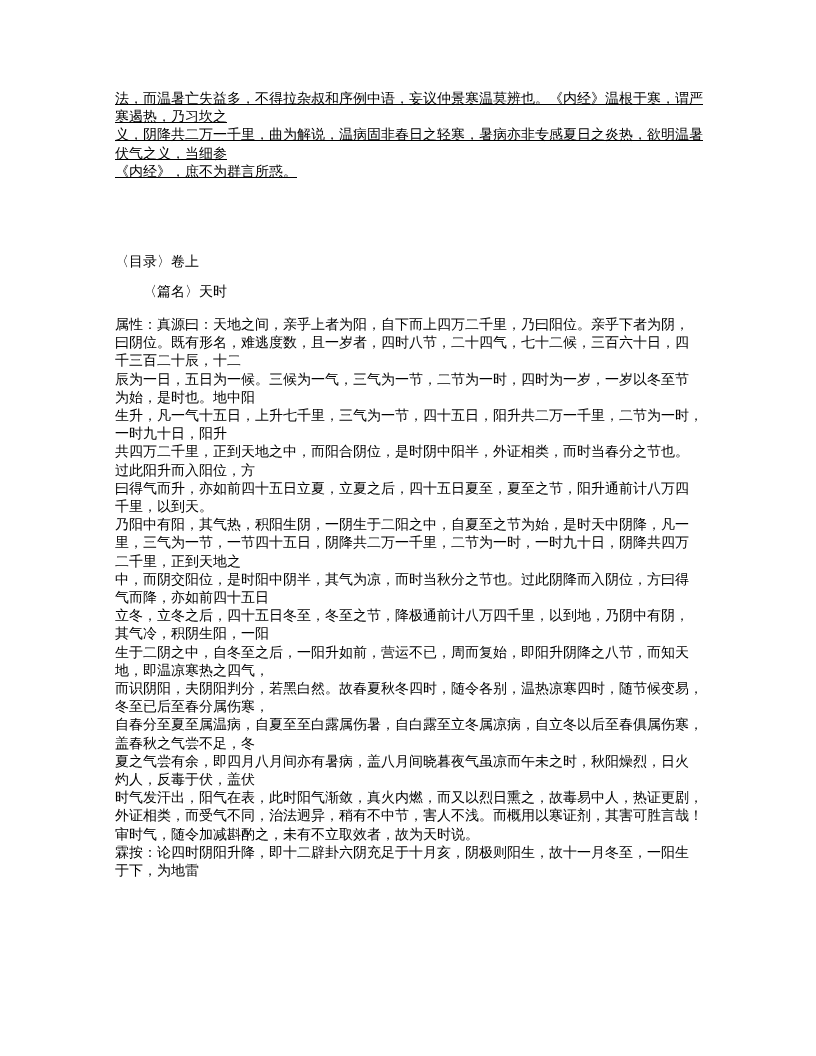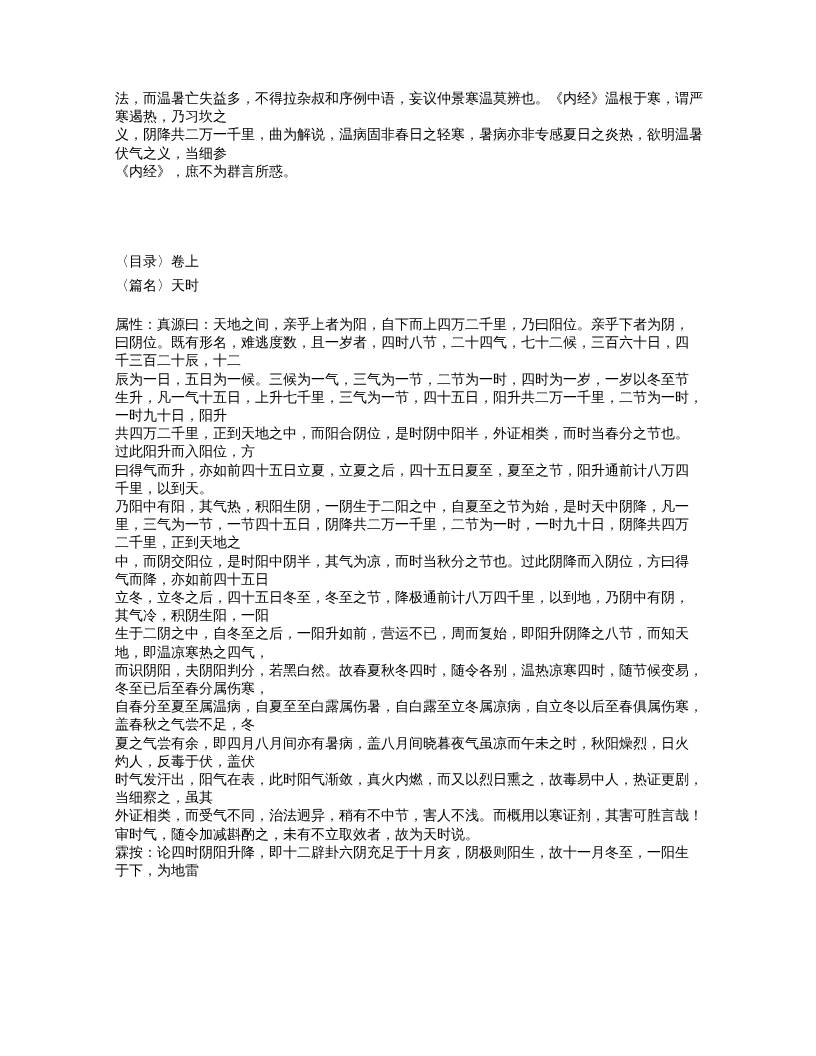--- a/index.html
+++ b/index.html
@@ -20,23 +20,23 @@
     position: absolute;
     left: 115px;
     width: 600px;
     font-size: 14px;
     line-height: 18.2px;
     letter-spacing: 0;
   }
   .textblock .line {
     white-space: nowrap;
   }
-  .intro   { top: 90px;  }
+  .intro   { top: 90px; text-decoration: underline;  }
   .toc     { top: 253px; }
-  .section { top: 277px; }
+  .section { top: 283px; margin-left: 28px; }
   .main    { top: 316px; }
 </style>
 </head>
 <body>
 
 <div class="page">
 
   <div class="textblock intro">
 
   <div class="line">法，而温暑亡失益多，不得拉杂叔和序例中语，妄议仲景寒温莫辨也。《内经》温根于寒，谓严</div>
@@ -49,20 +49,21 @@
   <div class="textblock toc">〈目录〉卷上</div>
 
   <div class="textblock section">〈篇名〉天时</div>
 
   <div class="textblock main">
 
   <div class="line">属性：真源曰：天地之间，亲乎上者为阳，自下而上四万二千里，乃曰阳位。亲乎下者为阴，</div>
       <div class="line">曰阴位。既有形名，难逃度数，且一岁者，四时八节，二十四气，七十二候，三百六十日，四</div>
       <div class="line">千三百二十辰，十二</div>
       <div class="line">辰为一日，五日为一候。三候为一气，三气为一节，二节为一时，四时为一岁，一岁以冬至节</div>
+      <div class="line">为始，是时也。地中阳</div>
       <div class="line">生升，凡一气十五日，上升七千里，三气为一节，四十五日，阳升共二万一千里，二节为一时，</div>
       <div class="line">一时九十日，阳升</div>
       <div class="line">共四万二千里，正到天地之中，而阳合阴位，是时阴中阳半，外证相类，而时当春分之节也。</div>
       <div class="line">过此阳升而入阳位，方</div>
       <div class="line">曰得气而升，亦如前四十五日立夏，立夏之后，四十五日夏至，夏至之节，阳升通前计八万四</div>
       <div class="line">千里，以到天。</div>
       <div class="line">乃阳中有阳，其气热，积阳生阴，一阴生于二阳之中，自夏至之节为始，是时天中阴降，凡一</div>
       <div class="line">里，三气为一节，一节四十五日，阴降共二万一千里，二节为一时，一时九十日，阴降共四万</div>
       <div class="line">二千里，正到天地之</div>
       <div class="line">中，而阴交阳位，是时阳中阴半，其气为凉，而时当秋分之节也。过此阴降而入阴位，方曰得</div>
@@ -71,20 +72,19 @@
       <div class="line">其气冷，积阴生阳，一阳</div>
       <div class="line">生于二阴之中，自冬至之后，一阳升如前，营运不已，周而复始，即阳升阴降之八节，而知天</div>
       <div class="line">地，即温凉寒热之四气，</div>
       <div class="line">而识阴阳，夫阴阳判分，若黑白然。故春夏秋冬四时，随令各别，温热凉寒四时，随节候变易，</div>
       <div class="line">冬至已后至春分属伤寒，</div>
       <div class="line">自春分至夏至属温病，自夏至至白露属伤暑，自白露至立冬属凉病，自立冬以后至春俱属伤寒，</div>
       <div class="line">盖春秋之气尝不足，冬</div>
       <div class="line">夏之气尝有余，即四月八月间亦有暑病，盖八月间晓暮夜气虽凉而午未之时，秋阳燥烈，日火</div>
       <div class="line">灼人，反毒于伏，盖伏</div>
       <div class="line">时气发汗出，阳气在表，此时阳气渐敛，真火内燃，而又以烈日熏之，故毒易中人，热证更剧，</div>
-      <div class="line">当细察之，虽其</div>
       <div class="line">外证相类，而受气不同，治法迥异，稍有不中节，害人不浅。而概用以寒证剂，其害可胜言哉！</div>
       <div class="line">审时气，随令加减斟酌之，未有不立取效者，故为天时说。</div>
       <div class="line">霖按：论四时阴阳升降，即十二辟卦六阴充足于十月亥，阴极则阳生，故十一月冬至，一阳生</div>
       <div class="line">于下，为地雷</div>
     </div>
 
 </div>
 
 </body></html>

